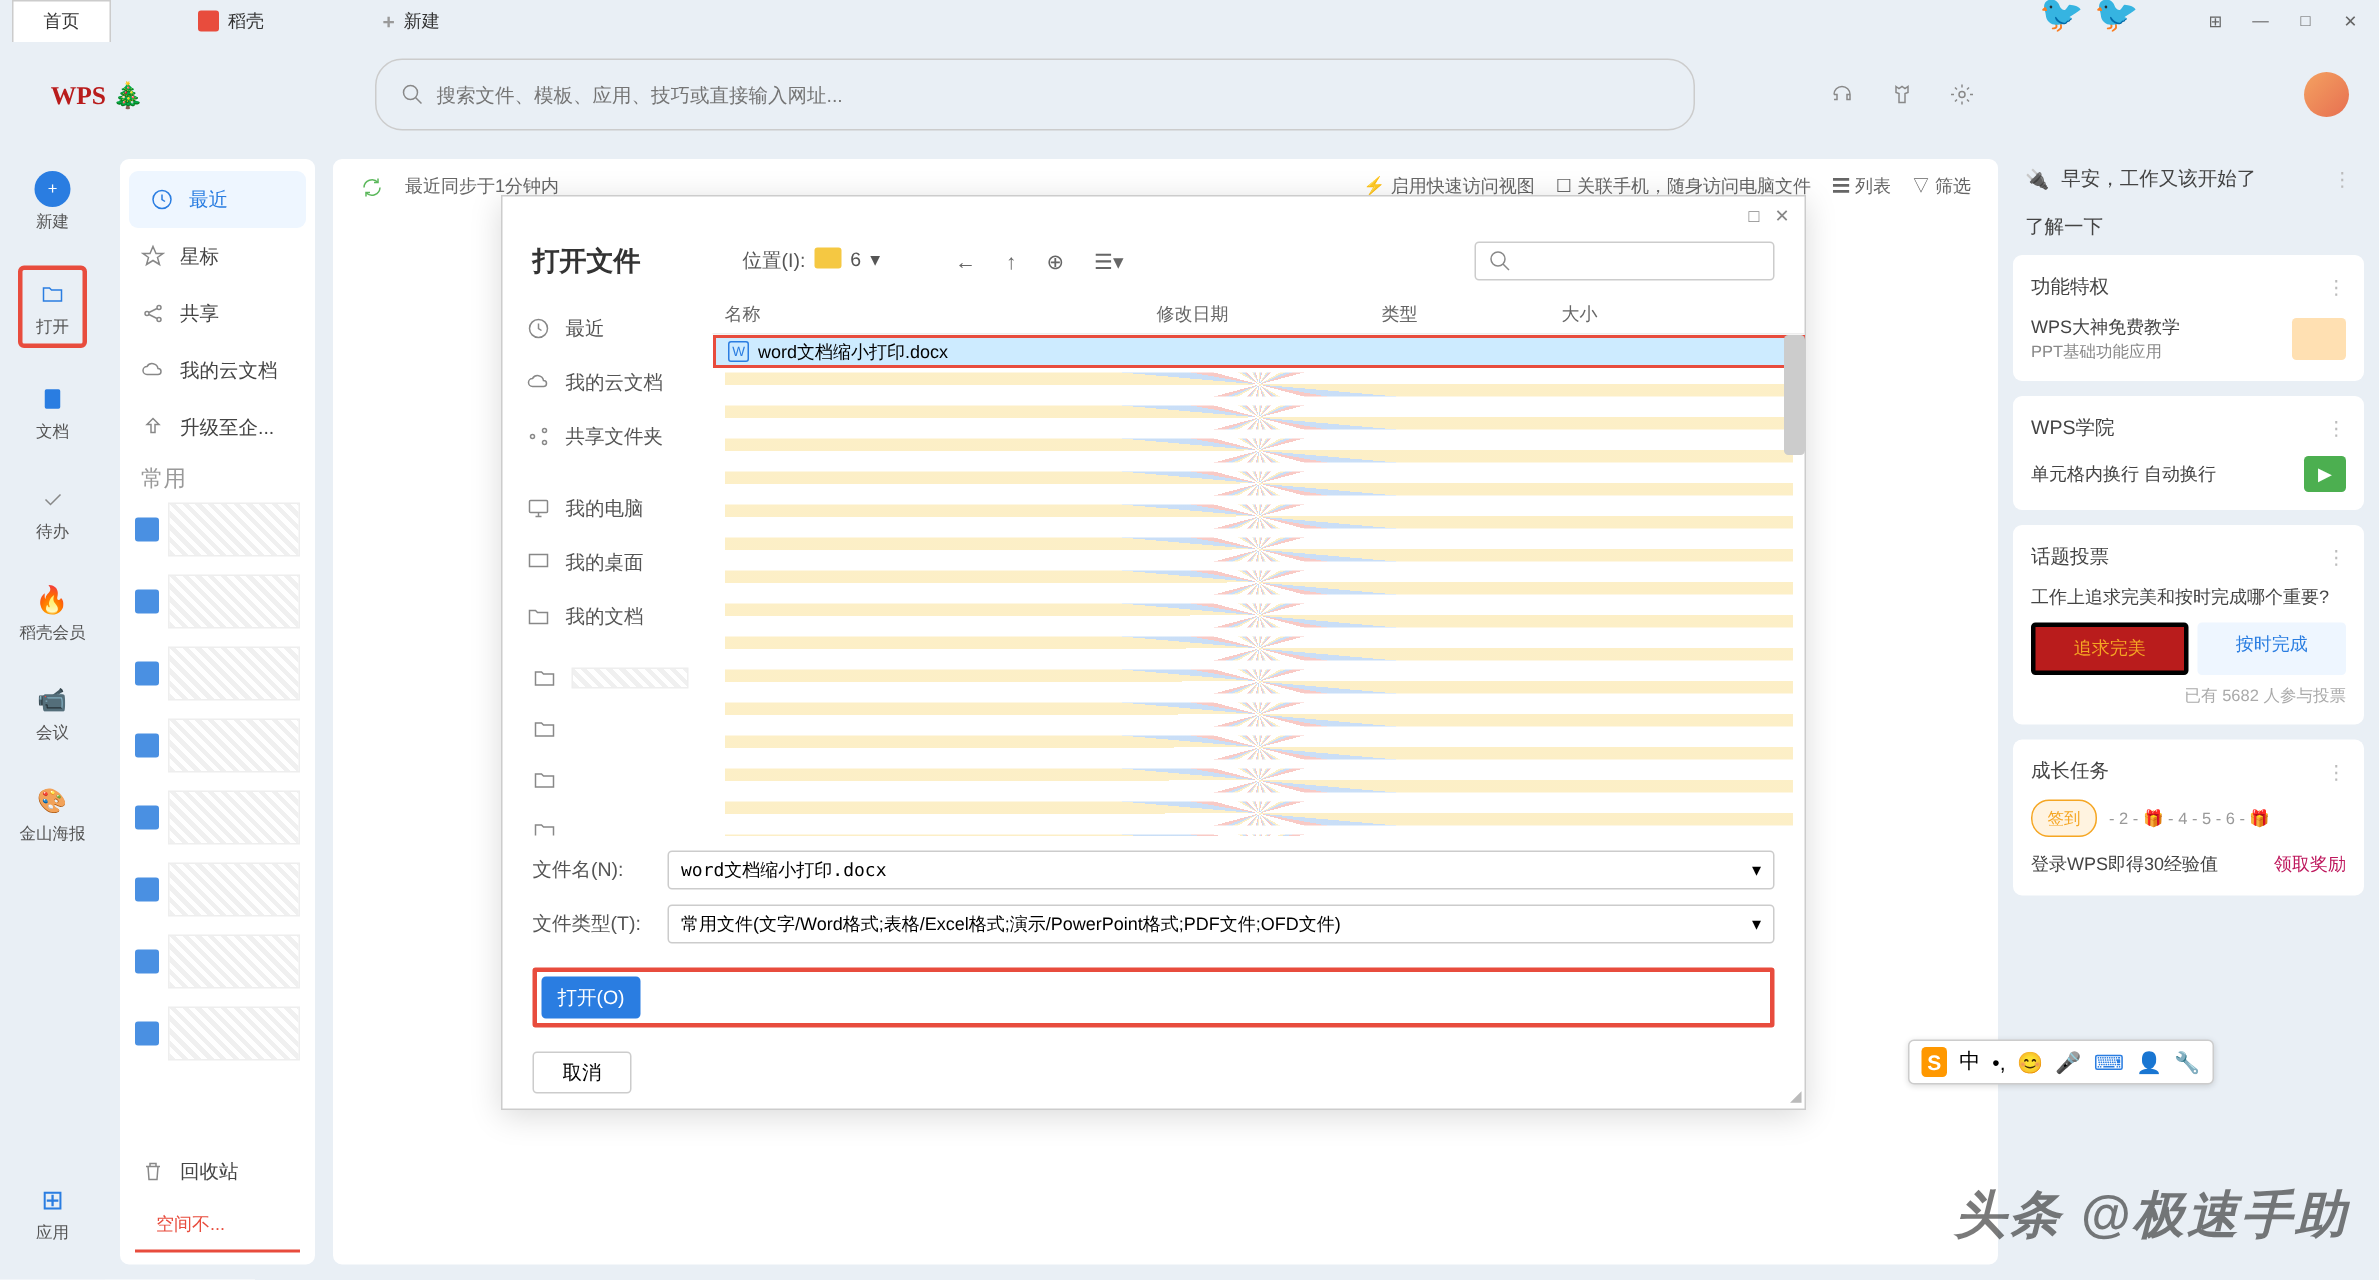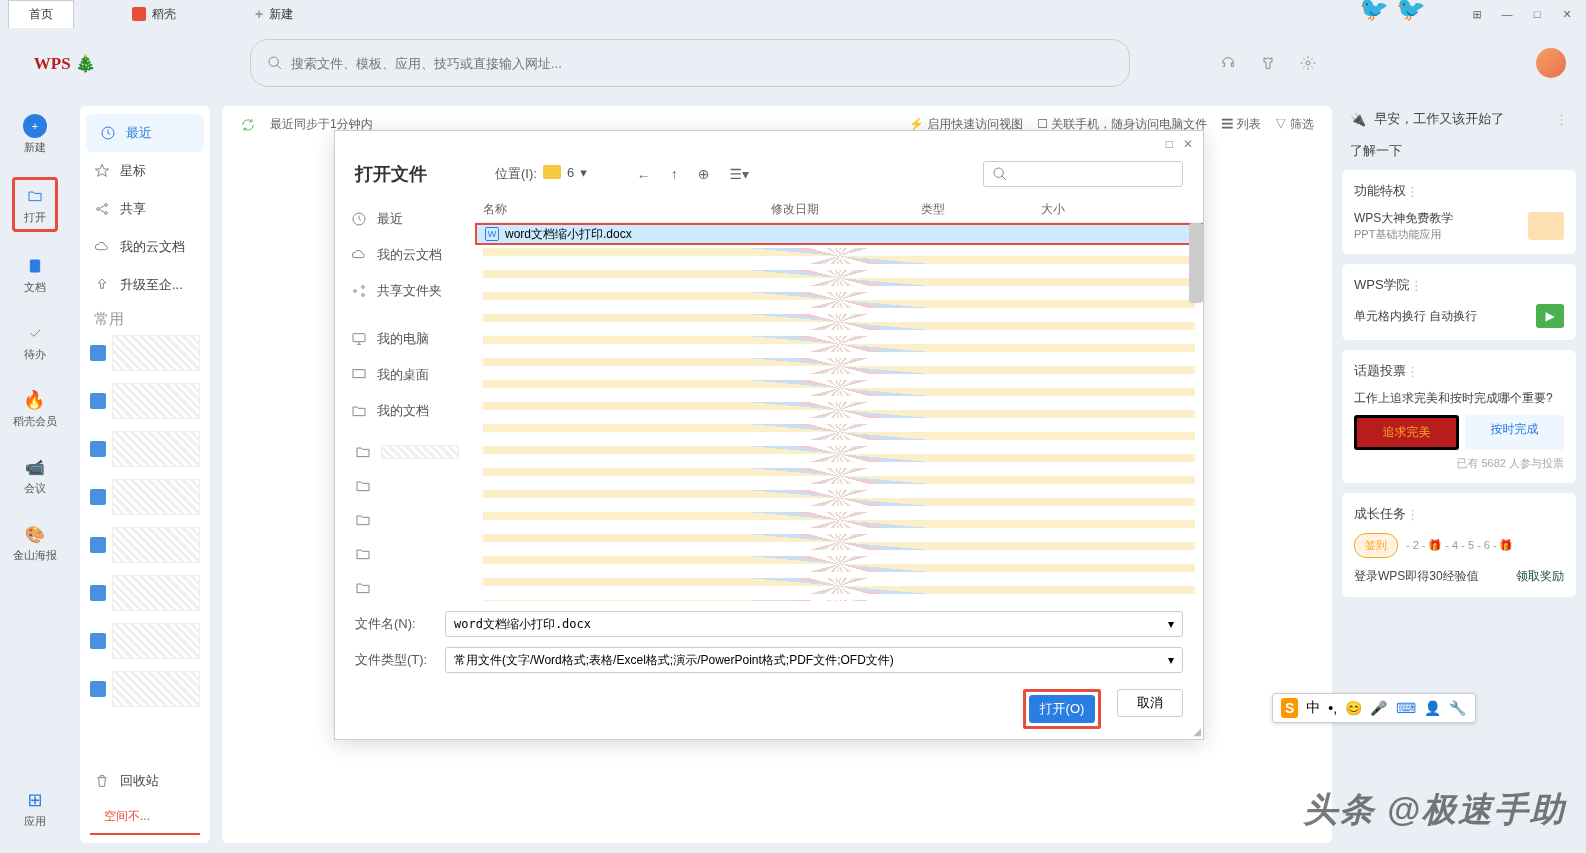--- a/index.html
+++ b/index.html
@@ -47,21 +47,21 @@
 
 
 .main-content { position: absolute; left: 222px; top: 106px; right: 254px; bottom: 10px; background: #fff; border-radius: 6px; padding: 10px 18px; }
 .main-top { display: flex; align-items: center; gap: 14px; font-size: 12px; color: #666; }
 .main-top .spacer { flex: 1; }
 
 
 .right-panel { position: absolute; right: 10px; top: 106px; width: 234px; bottom: 10px; display: flex; flex-direction: column; gap: 10px; }
 .r-header { display: flex; align-items: center; gap: 8px; font-size: 13px; color: #444; padding: 4px 8px; }
 .r-card { background: #fff; border-radius: 6px; padding: 12px; font-size: 12px; color: #444; }
-.r-card-title { display: flex; align-items: center; margin-bottom: 10px; font-size: 13px; }
+.r-card-title { display: flex; justify-content: space-between; align-items: center; margin-bottom: 10px; font-size: 13px; }
 .r-card-sub { color: #888; font-size: 11px; }
 .r-row { display:flex; justify-content:space-between; align-items:center; }
 .vote-btns { display:flex; gap:6px; margin-top:8px; }
 .vote-btn { flex:1; text-align:center; padding:6px 4px; border-radius:3px; font-size:12px; }
 .vote-a { background:#b91c1c; color:#f5a623; border:3px solid #000000; }
 .vote-b { color:#2a7de1; background:#eef6ff; }
 .vote-stat { text-align:right; color:#aaa; font-size:11px; margin-top:6px; }
 .task-dots { display:flex; gap:8px; align-items:center; margin-top:10px; font-size:11px; color:#999; }
 .task-pill { background:#fff3e0; color:#f5a623; padding:4px 10px; border-radius:12px; border:1px solid #f5a623; }
 .watermark { position:absolute; right:20px; bottom:20px; font-size:34px; font-weight:bold; color:rgba(50,50,50,0.65); font-style:italic; letter-spacing:2px; }
@@ -90,21 +90,21 @@
 .file-row { display:flex; align-items:center; font-size:12px; padding:3px 8px; height:22px; }
 .file-row.selected { background:#cdebff; }
 .file-row.highlighted { border:2px solid #e84c3d; }
 .file-w-icon { width:14px; height:14px; border:1px solid #2a7de1; color:#2a7de1; font-size:9px; display:flex; align-items:center; justify-content:center; margin-right:6px; border-radius:2px; }
 .noise { flex:1; height:16px; background: repeating-conic-gradient(#f5c842 0 5deg, #4a90e2 5deg 10deg, #e84c3d 10deg 15deg, #fff 15deg 30deg); opacity:0.3; }
 .scroll-thumb { position:absolute; right:0; top:0; width:14px; height:80px; background:#ccc; border-radius:3px; }
 .dlg-footer { padding:10px 20px; display:flex; flex-direction:column; gap:10px; }
 .dlg-field { display:flex; align-items:center; gap:10px; font-size:13px; }
 .dlg-field label { width:80px; color:#555; }
 .dlg-field select, .dlg-field .combo { flex:1; height:26px; border:1px solid #ccc; border-radius:3px; padding:0 8px; font-size:12px; background:#fff; display:flex; align-items:center; justify-content:space-between; }
-.dlg-buttons { display:flex; justify-content:flex-end; gap:16px; margin-top:6px; }
+.dlg-buttons { display:flex; gap:16px; margin-top:6px;flex-direction:column; }
 .dlg-btn { width:66px; height:28px; display:flex; align-items:center; justify-content:center; font-size:13px; border:1px solid #ccc; border-radius:3px; background:#fff; }
 .dlg-btn.primary { background:#2a7de1; color:#fff; border-color:#2a7de1; }
 .resize-grip { position:absolute; right:2px; bottom:2px; font-size:10px; color:#bbb; }
 .ic { width:16px; height:16px; stroke:#888; stroke-width:1.5; fill:none; }
 </style>
 </head>
 <body>
 
 <div class="tab-bar">
   <div class="tab active">
@@ -339,21 +339,21 @@
     <div class="r-card-title">
         <span>成长任务</span>
         <span style="color:#bbb">⋮</span>
       </div>
     <div class="task-dots">
       <span class="task-pill">签到</span>
       <span>- 2 - 🎁 - 4 - 5 - 6 - 🎁</span>
     </div>
     <div class="r-row" style="margin-top:10px">
       <span>登录WPS即得30经验值</span>
-      <span style="color:#14532d">领取奖励</span>
+      <span style="color:#be185d">领取奖励</span>
     </div>
   </div>
 </div>
 
 <div class="dialog-overlay">
   <div class="dlg-titlebar">
     <span>□</span>
     <span>✕</span>
   </div>
   <div class="dlg-header">

